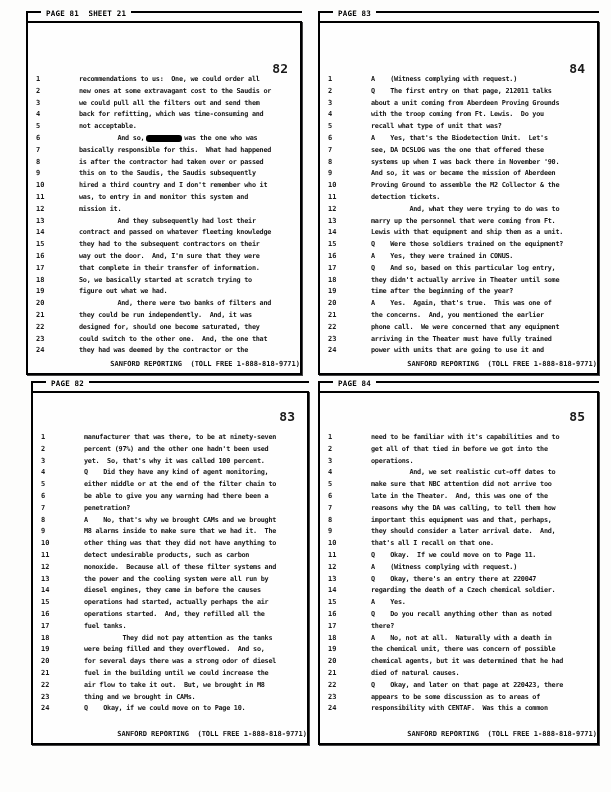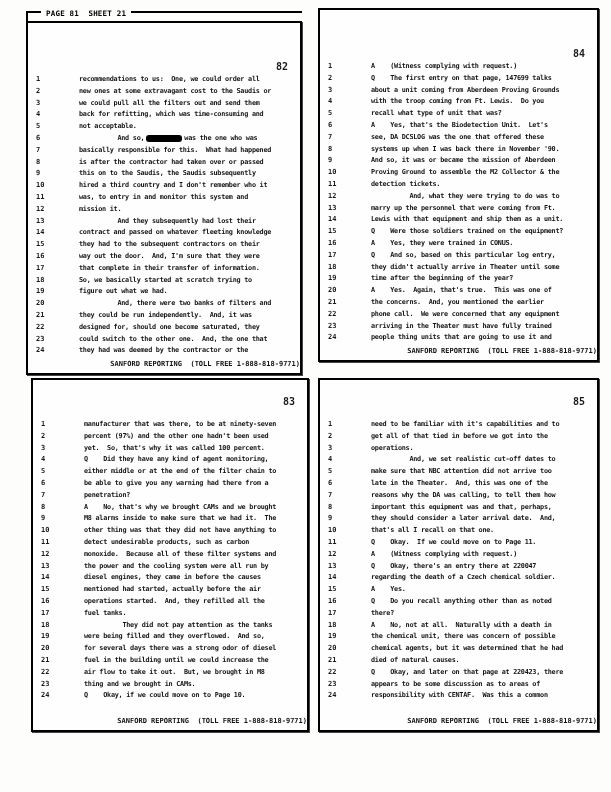--- a/index.html
+++ b/index.html
@@ -51,21 +51,21 @@
   .qbox {
     position: relative;
     border: 2px solid #000;
     height: 350px;
     background: #fefefe;
     box-shadow: 1px 1px 0 #444;
   }
   .pagenum {
     position: absolute;
     right: 12px;
-    font-size: 10px;
+    font-size: 13px;
     font-weight: bold;
     color: #1a1a1a;
   }
   .tq .pagenum { top: 38px; }
   .bq .pagenum { top: 16px; }
 
   .lines {
     position: absolute;
     left: 8px; right: 5px;
   }
@@ -213,30 +213,35 @@
           <div class="line">
             <span class="lnum">24</span>
             <span class="ltext">they had was deemed by the contractor or the</span>
           </div>
         </div>
       <div class="qfooter">SANFORD REPORTING  (TOLL FREE 1-888-818-9771)</div>
     </div>
   </div>
 
   <div class="quad tq" id="q2">
+    <div class="qheader">
+      <span class="corner"></span>
+      <span class="hlabel">PAGE 83</span>
+      <span class="hrule"></span>
+    </div>
     <div class="qbox">
       <div class="pagenum">84</div>
       <div class="lines">
           <div class="line">
             <span class="lnum">1</span>
             <span class="ltext">A    (Witness complying with request.)</span>
           </div>
           <div class="line">
             <span class="lnum">2</span>
-            <span class="ltext">Q    The first entry on that page, 147699 talks</span>
+            <span class="ltext">Q    The first entry on that page, 212011 talks</span>
           </div>
           <div class="line">
             <span class="lnum">3</span>
             <span class="ltext">about a unit coming from Aberdeen Proving Grounds</span>
           </div>
           <div class="line">
             <span class="lnum">4</span>
             <span class="ltext">with the troop coming from Ft. Lewis.  Do you</span>
           </div>
           <div class="line">
@@ -310,28 +315,33 @@
           <div class="line">
             <span class="lnum">22</span>
             <span class="ltext">phone call.  We were concerned that any equipment</span>
           </div>
           <div class="line">
             <span class="lnum">23</span>
             <span class="ltext">arriving in the Theater must have fully trained</span>
           </div>
           <div class="line">
             <span class="lnum">24</span>
-            <span class="ltext">people thing units that are going to use it and</span>
+            <span class="ltext">power with units that are going to use it and</span>
           </div>
         </div>
       <div class="qfooter">SANFORD REPORTING  (TOLL FREE 1-888-818-9771)</div>
     </div>
   </div>
 
   <div class="quad bq" id="q3">
+    <div class="qheader">
+      <span class="corner"></span>
+      <span class="hlabel">PAGE 82</span>
+      <span class="hrule"></span>
+    </div>
     <div class="qbox">
       <div class="pagenum">83</div>
       <div class="lines">
           <div class="line">
             <span class="lnum">1</span>
             <span class="ltext">manufacturer that was there, to be at ninety-seven</span>
           </div>
           <div class="line">
             <span class="lnum">2</span>
             <span class="ltext">percent (97%) and the other one hadn't been used</span>
@@ -343,21 +353,21 @@
           <div class="line">
             <span class="lnum">4</span>
             <span class="ltext">Q    Did they have any kind of agent monitoring,</span>
           </div>
           <div class="line">
             <span class="lnum">5</span>
             <span class="ltext">either middle or at the end of the filter chain to</span>
           </div>
           <div class="line">
             <span class="lnum">6</span>
-            <span class="ltext">be able to give you any warning had there from a</span>
+            <span class="ltext">be able to give you any warning had there been a</span>
           </div>
           <div class="line">
             <span class="lnum">7</span>
             <span class="ltext">penetration?</span>
           </div>
           <div class="line">
             <span class="lnum">8</span>
             <span class="ltext">A    No, that's why we brought CAMs and we brought</span>
           </div>
           <div class="line">
@@ -379,21 +389,21 @@
           <div class="line">
             <span class="lnum">13</span>
             <span class="ltext">the power and the cooling system were all run by</span>
           </div>
           <div class="line">
             <span class="lnum">14</span>
             <span class="ltext">diesel engines, they came in before the causes</span>
           </div>
           <div class="line">
             <span class="lnum">15</span>
-            <span class="ltext">mentioned had started, actually before the air</span>
+            <span class="ltext">operations had started, actually perhaps the air</span>
           </div>
           <div class="line">
             <span class="lnum">16</span>
             <span class="ltext">operations started.  And, they refilled all the</span>
           </div>
           <div class="line">
             <span class="lnum">17</span>
             <span class="ltext">fuel tanks.</span>
           </div>
           <div class="line">
@@ -423,20 +433,25 @@
           <div class="line">
             <span class="lnum">24</span>
             <span class="ltext">Q    Okay, if we could move on to Page 10.</span>
           </div>
         </div>
       <div class="qfooter">SANFORD REPORTING  (TOLL FREE 1-888-818-9771)</div>
     </div>
   </div>
 
   <div class="quad bq" id="q4">
+    <div class="qheader">
+      <span class="corner"></span>
+      <span class="hlabel">PAGE 84</span>
+      <span class="hrule"></span>
+    </div>
     <div class="qbox">
       <div class="pagenum">85</div>
       <div class="lines">
           <div class="line">
             <span class="lnum">1</span>
             <span class="ltext">need to be familiar with it's capabilities and to</span>
           </div>
           <div class="line">
             <span class="lnum">2</span>
             <span class="ltext">get all of that tied in before we got into the</span>

